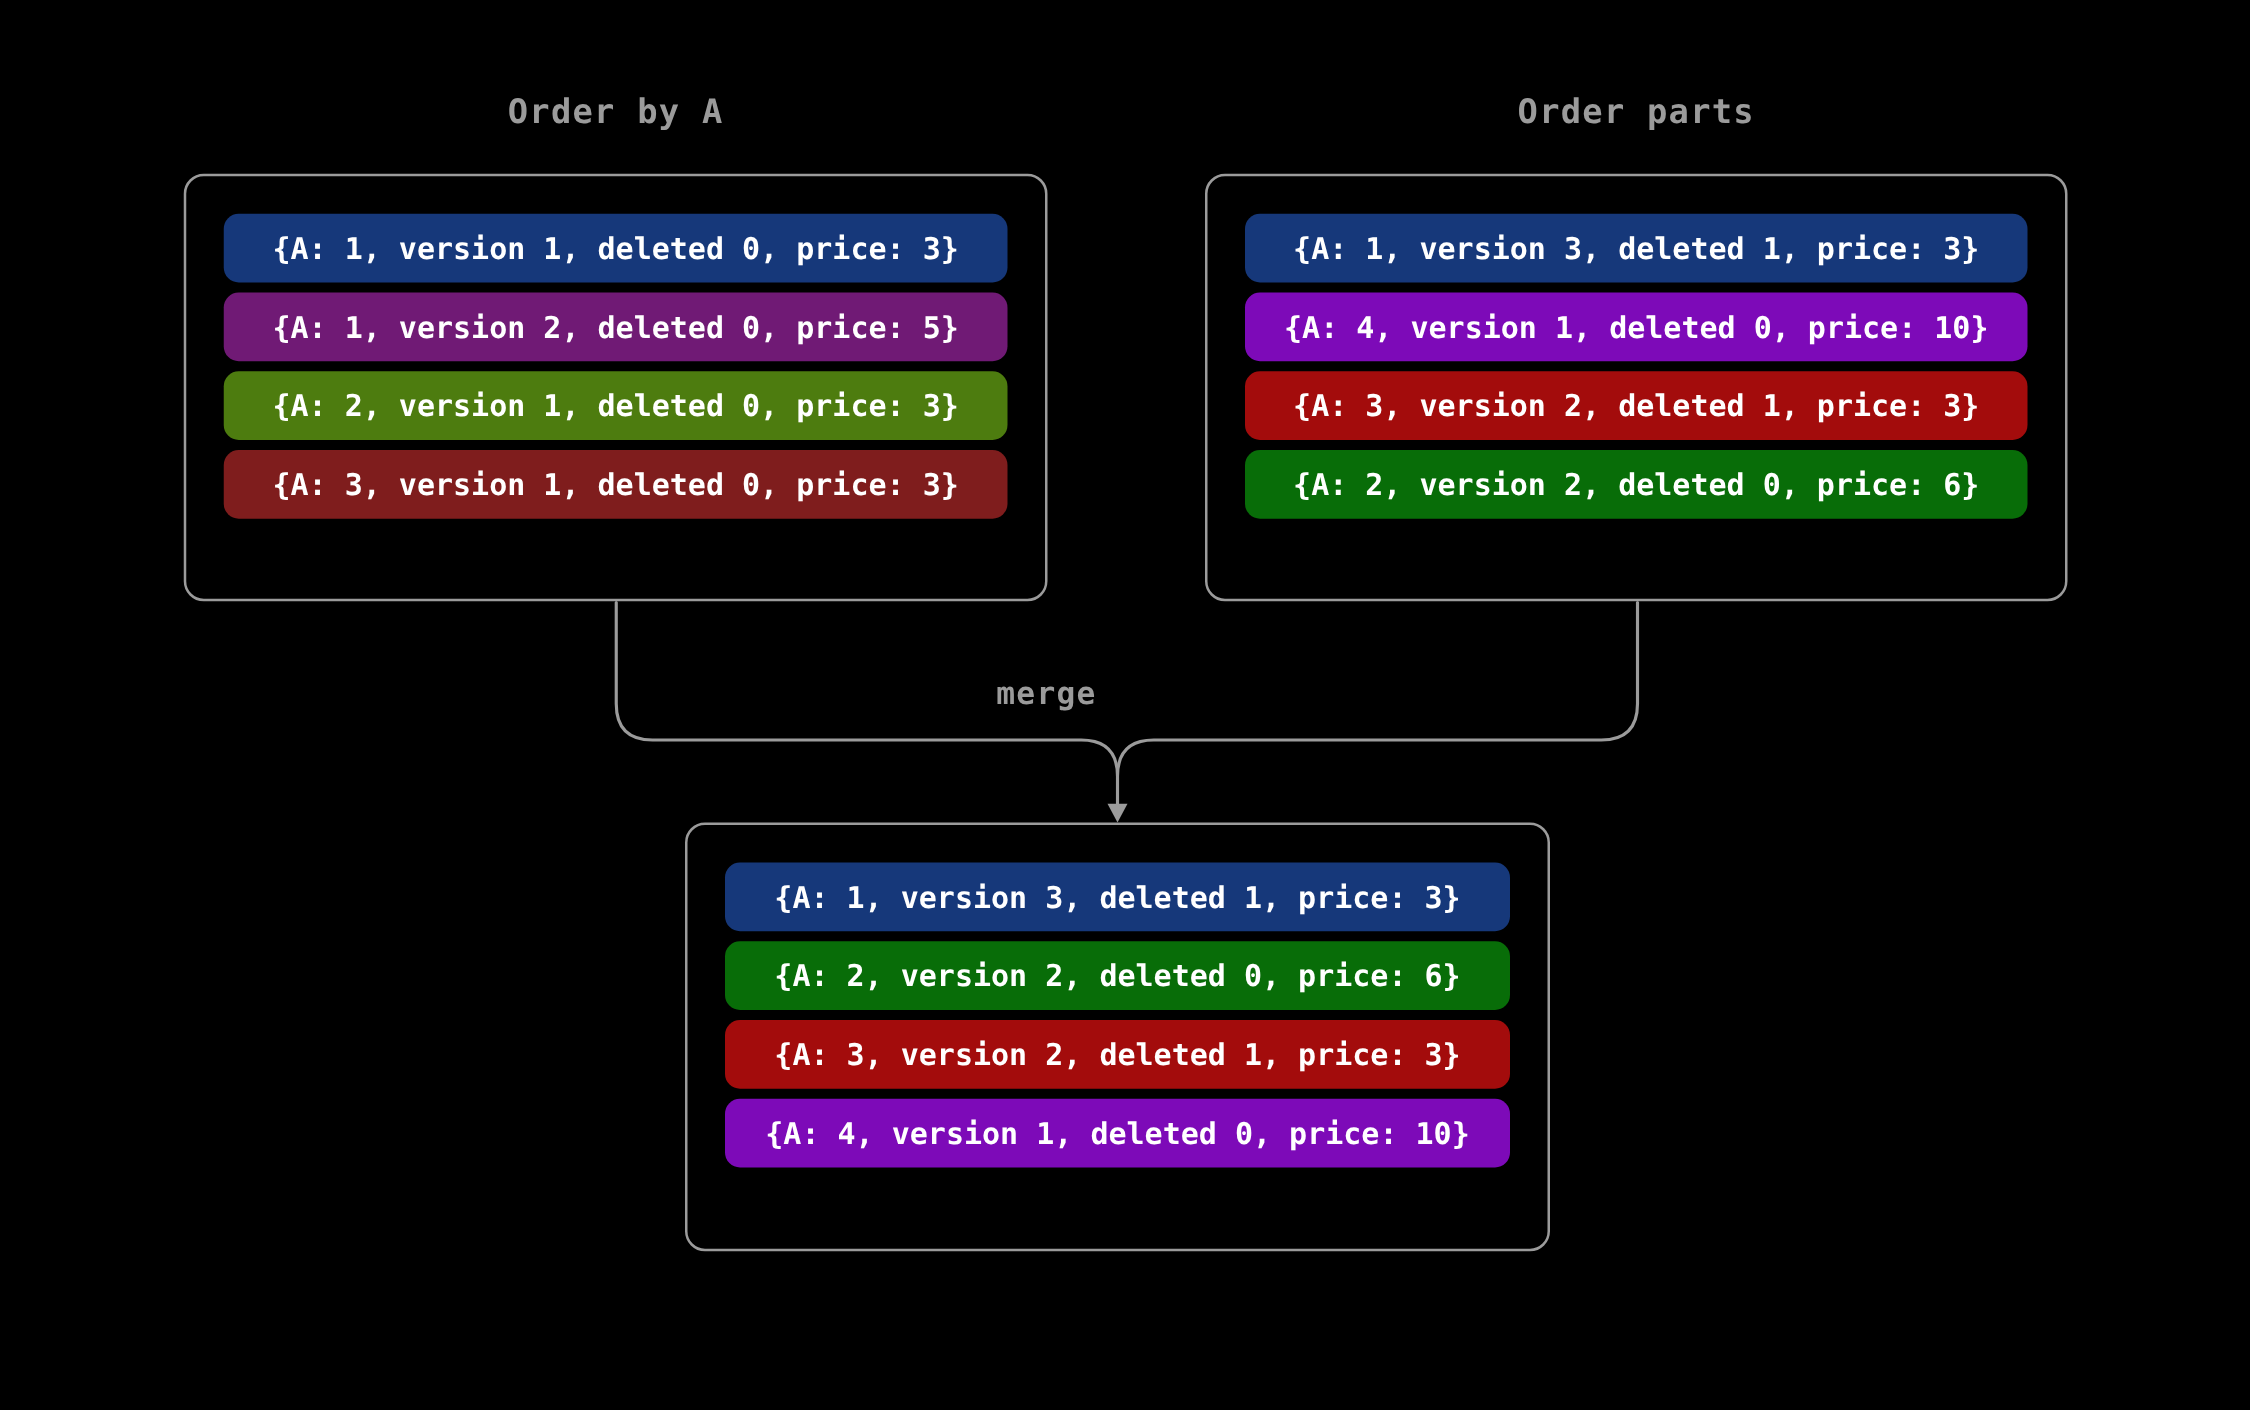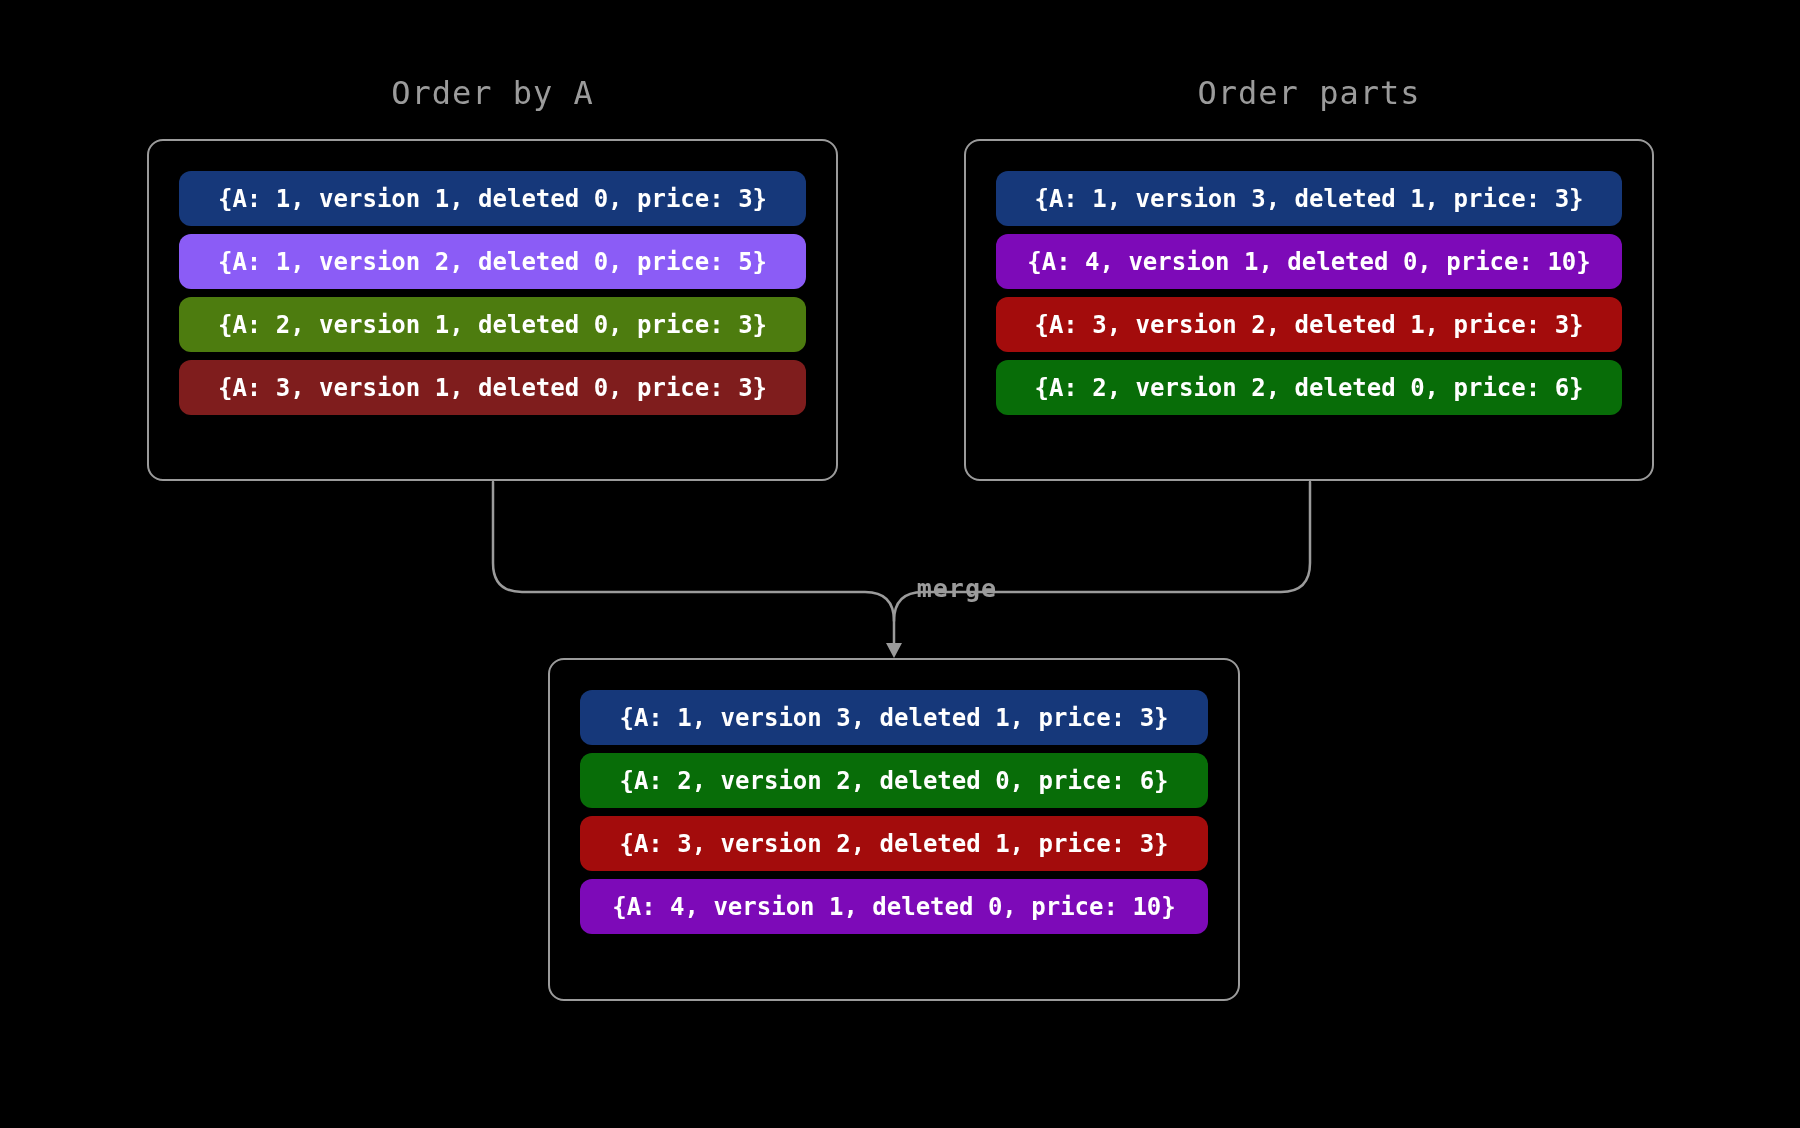--- a/index.html
+++ b/index.html
@@ -11,22 +11,22 @@
   body {
     position: relative;
     width: 1800px;
     height: 1128px;
     overflow: hidden;
     font-family: "DejaVu Sans Mono", monospace;
   }
   .box-title {
     position: absolute;
     color: var(--line);
-    font-weight: 400;
-    font-size: 32px;
+    font-weight: 700;
+    font-size: 27px;
     text-align: center;
     letter-spacing: 1px;
   }
   #title-left  { left: 147px; top: 74px; width: 691px; }
   #title-right { left: 964px; top: 74px; width: 690px; }
   .part-box {
     position: absolute;
     border: 2.5px solid var(--line);
     border-radius: 16px;
     background: transparent;
@@ -49,26 +49,25 @@
     color: #ffffff;
     font-weight: 700;
     font-size: 24px;
     white-space: pre;
   }
   #merge-label {
     position: absolute;
     left: 797px;
     top: 540px;
     width: 200px;
-    text-align: right;
+    text-align: left;
     color: var(--line);
     font-weight: 700;
     font-size: 25px;
     letter-spacing: 1px;
-    margin-top: 34px;
   }
   #connector-svg {
     position: absolute;
     left: 0; top: 0;
     width: 1800px;
     height: 1128px;
     pointer-events: none;
   }
   #connector-svg path {
     fill: none;
@@ -80,21 +79,21 @@
 </style>
 </head>
 <body>
 
 <div class="box-title" id="title-left">Order by A</div>
 <div class="box-title" id="title-right">Order parts</div>
 
 <div class="part-box" id="box-left">
   <div class="rows">
     <div class="row" style="background: rgb(22, 56, 122);">{A: 1, version 1, deleted 0, price: 3}</div>
-    <div class="row" style="background: #8b5cf6;">{A: 1, version 2, deleted 0, price: 5}</div>
+    <div class="row" style="background: #701a75;">{A: 1, version 2, deleted 0, price: 5}</div>
     <div class="row" style="background: #4d7c0f;">{A: 2, version 1, deleted 0, price: 3}</div>
     <div class="row" style="background: #7f1d1d;">{A: 3, version 1, deleted 0, price: 3}</div>
   </div>
 </div>
 
 <div class="part-box" id="box-right">
   <div class="rows">
     <div class="row" style="background: rgb(22, 56, 122);">{A: 1, version 3, deleted 1, price: 3}</div>
     <div class="row" style="background: rgb(125, 10, 184);">{A: 4, version 1, deleted 0, price: 10}</div>
     <div class="row" style="background: rgb(163, 12, 12);">{A: 3, version 2, deleted 1, price: 3}</div>

